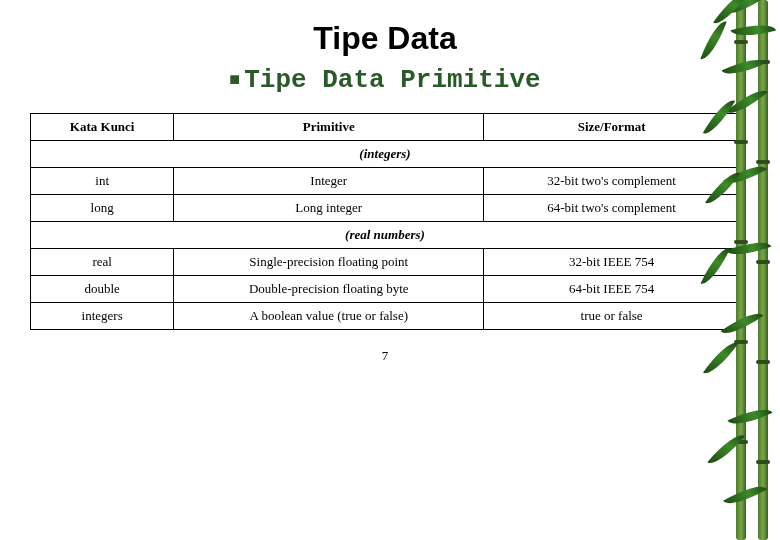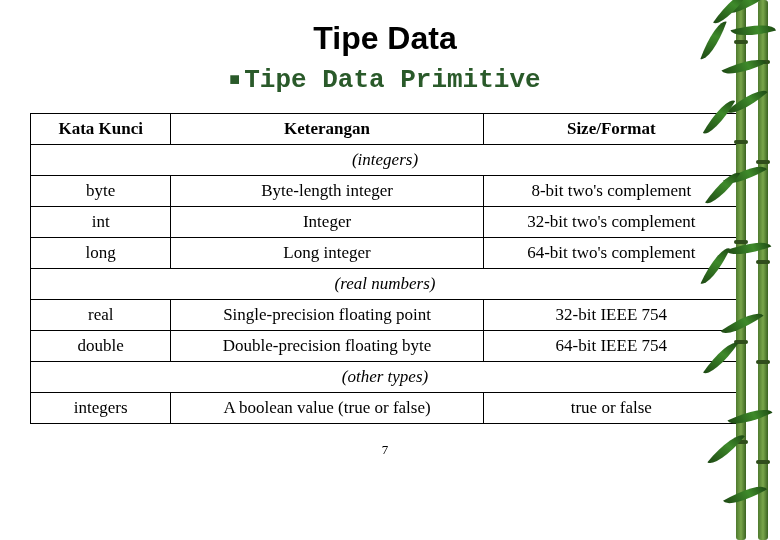--- a/index.html
+++ b/index.html
@@ -37,34 +37,35 @@
     margin: 0 0 18px 0;
   }
   .subtitle .bullet {
     font-size: 18px;
     vertical-align: middle;
     margin-right: 4px;
   }
   table {
     width: 100%;
     border-collapse: collapse;
-    font-size: 17px;
+    font-size: 13px;
   }
   th, td {
     border: 1.5px solid #000;
     padding: 5px 8px;
     text-align: center;
     font-weight: normal;
   }
   th {
     font-weight: bold;
   }
   .section-row td {
     font-style: italic;
     text-align: center;
+    font-weight: bold;
   }
   .pagenum {
     text-align: center;
     font-size: 13px;
     margin-top: 18px;
   }
   .bamboo {
     position: absolute;
     top: 0;
     right: 0;
@@ -106,31 +107,26 @@
 
   <h1 class="title">Tipe Data</h1>
   <div class="subtitle">
     <span class="bullet">■</span><span>Tipe Data Primitive</span>
   </div>
 
   <table>
     <tbody>
         <tr>
       <th>Kata Kunci</th>
-      <th>Keterangan</th>
+      <th>Primitive</th>
       <th>Size/Format</th>
     </tr>
 
     <tr class="section-row">
       <td colspan="3">(integers)</td>
-    </tr>
-    <tr>
-      <td>byte</td>
-      <td>Byte-length integer</td>
-      <td>8-bit two's complement</td>
     </tr>
     <tr>
       <td>int</td>
       <td>Integer</td>
       <td>32-bit two's complement</td>
     </tr>
     <tr>
       <td>long</td>
       <td>Long integer</td>
       <td>64-bit two's complement</td>
@@ -143,23 +139,20 @@
       <td>real</td>
       <td>Single-precision floating point</td>
       <td>32-bit IEEE 754</td>
     </tr>
     <tr>
       <td>double</td>
       <td>Double-precision floating byte</td>
       <td>64-bit IEEE 754</td>
     </tr>
 
-    <tr class="section-row">
-      <td colspan="3">(other types)</td>
-    </tr>
     <tr>
       <td>integers</td>
       <td>A boolean value (true or false)</td>
       <td>true or false</td>
     </tr>
   </tbody>
     </table>
 
   <div class="pagenum">7</div>
 

